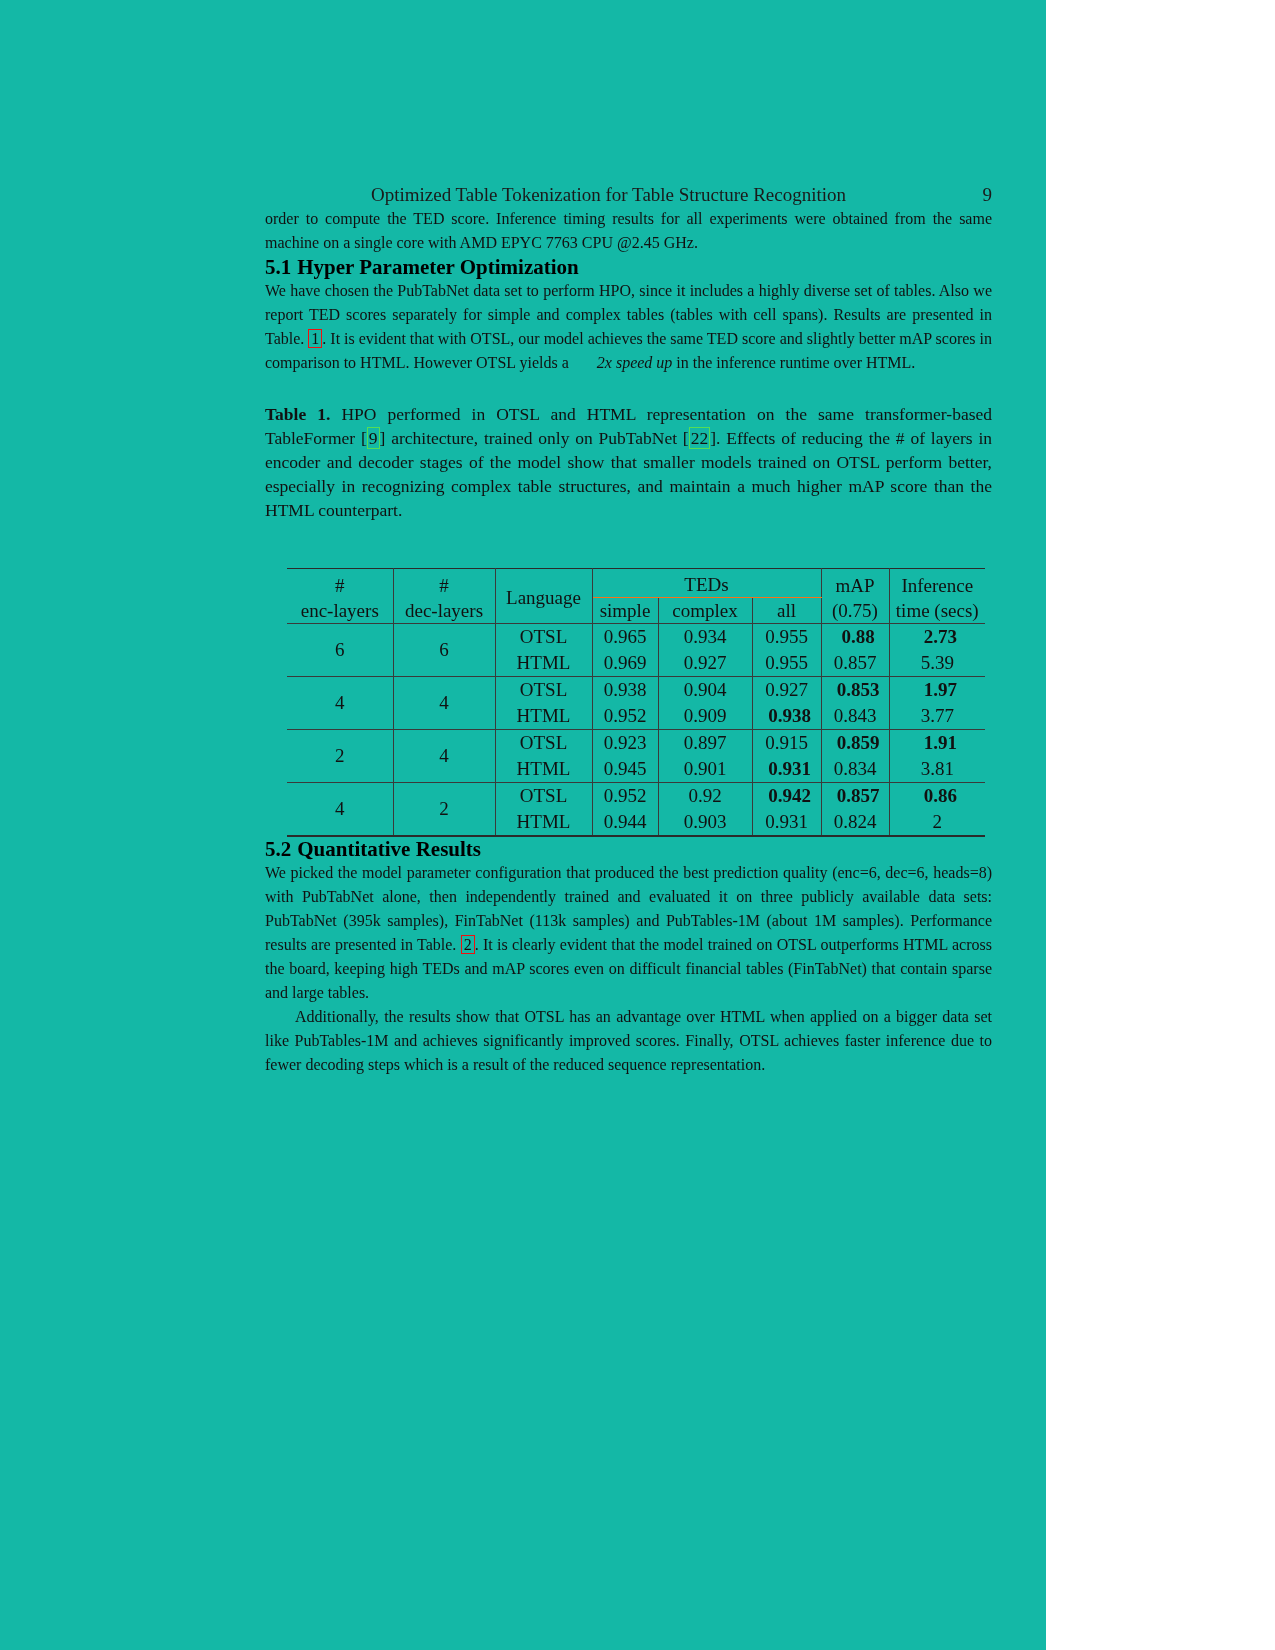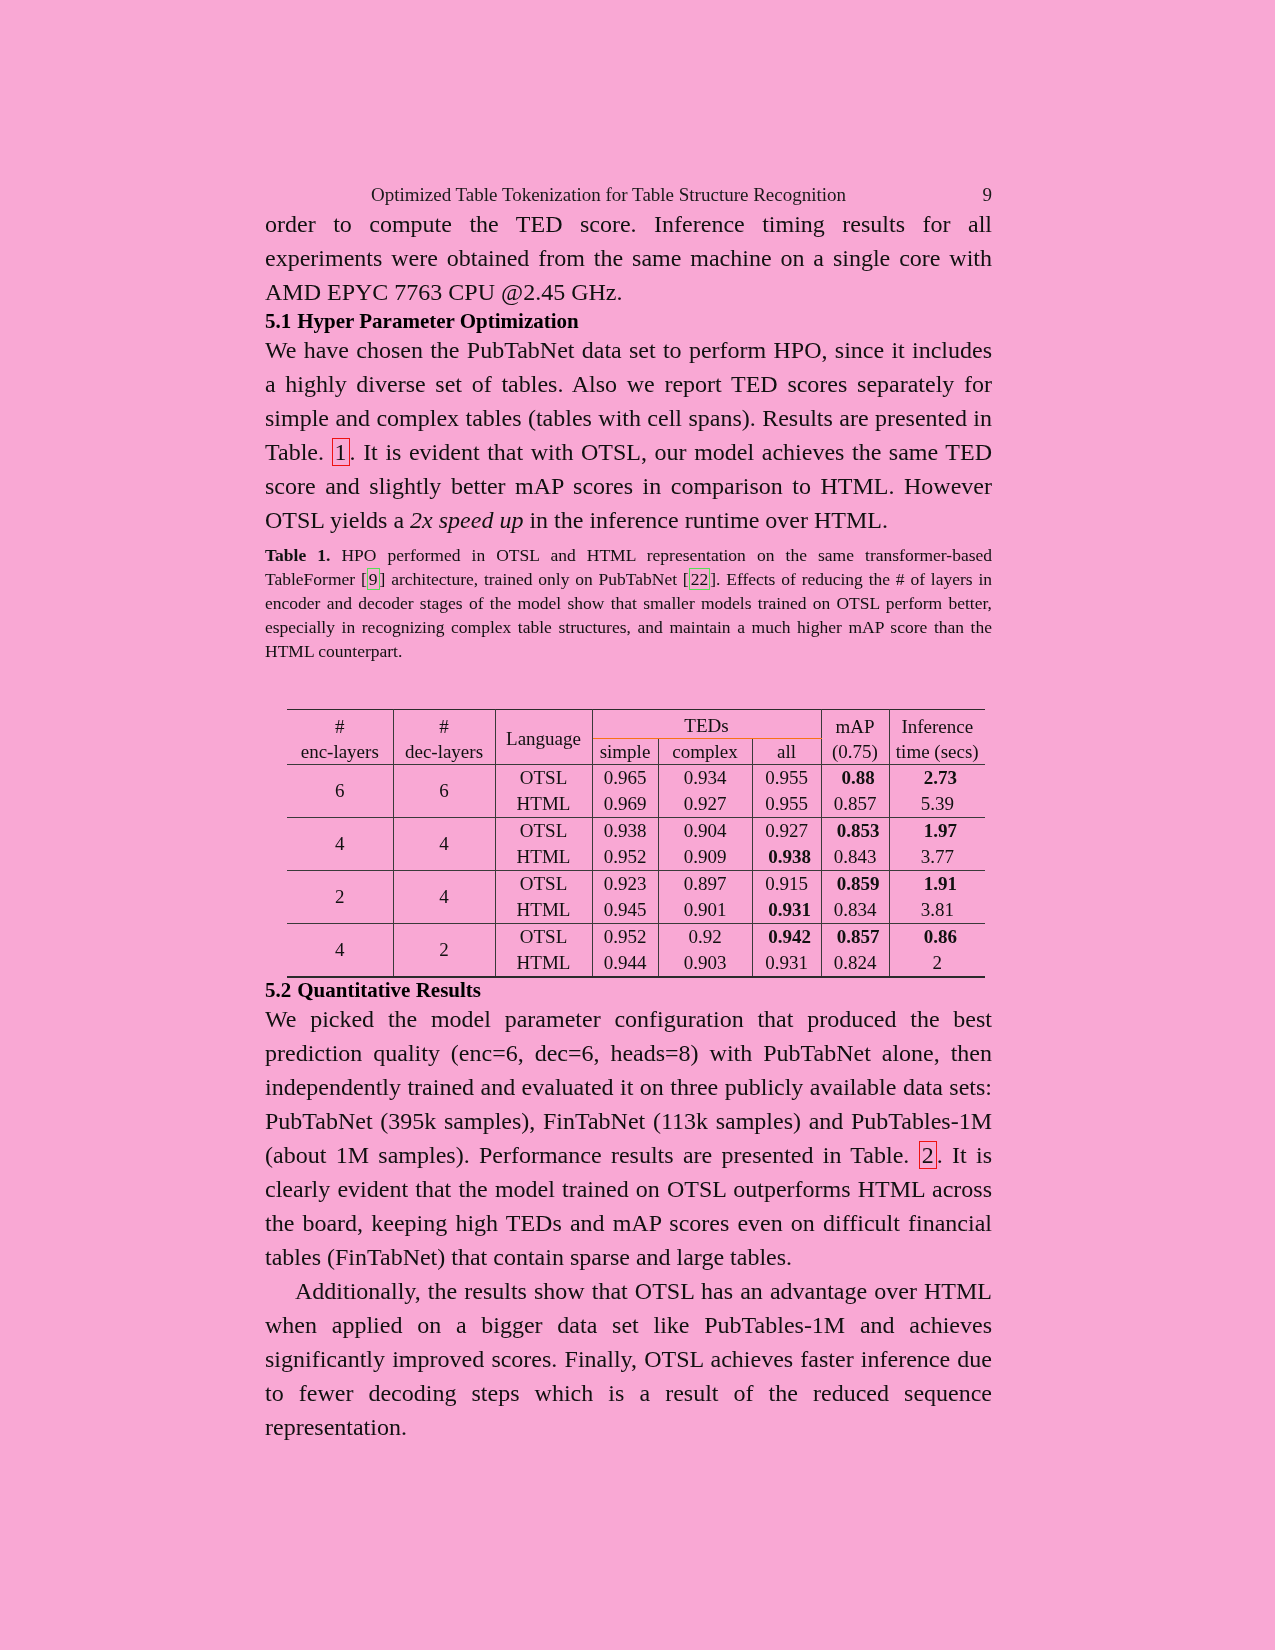--- a/index.html
+++ b/index.html
@@ -1,71 +1,71 @@
 <!DOCTYPE html>
 <html style="--ref-red: #ee1111; --cite-green: #55dd55;"><head>
 <meta charset="utf-8">
 <style>
   html, body { margin: 0; padding: 0; background: #ffffff; }
   .page {
     position: relative;
-    width: 1275px;
+    width: 1046px;
     height: 1650px;
-    background: #f9a8d4;
+    background: #14b8a6;
     font-family: "Liberation Serif", "DejaVu Serif", serif;
     color: #111111;
   }
   .content {
     position: absolute;
     left: 265px;
     top: 183px;
     width: 727px;
   }
   .running-header {
     display: flex;
     align-items: baseline;
     font-size: 19px;
     line-height: 24px;
     color: #1a1a1a;
   }
   .running-header .rh-title { flex: 1; text-align: center; }
   .running-header .rh-page { width: 40px; text-align: right; }
   p.body-par {
-    font-size: 24px;
-    line-height: 34px;
+    font-size: 16px;
+    line-height: 24px;
     text-align: justify;
     margin: 0;
   }
   .intro { margin-top: 25px; }
   h2.sec-heading {
     font-size: 21px;
     line-height: 24px;
     font-weight: bold;
     margin: 0;
     color: #000;
   }
   .sec-heading .sec-num { margin-right: 6px; }
   .h51 { margin-top: 25px; }
   .p51 { margin-top: 13px; }
   .caption {
-    margin-top: 6px;
+    margin-top: 27px;
     font-size: 17.5px;
     line-height: 24px;
     text-align: justify;
   }
   .caption .cap-label { font-weight: bold; }
   .ref-box {
     border: 1.5px solid var(--ref-red, #ee1111);
     padding: 0px 2px;
   }
   .cite-box {
     border: 1.5px solid var(--cite-green, #55dd55);
     padding: 0px 1px;
   }
-  .em { font-style: italic; }
+  .em { font-style: italic; margin-left: 24px; }
 
   table.tab1 {
     margin-top: 46px;
     margin-left: 22px;
     border-collapse: collapse;
     table-layout: fixed;
     width: 698px;
     font-size: 19px;
     color: #111;
     border-top: 1.5px solid #2b2b2b;

